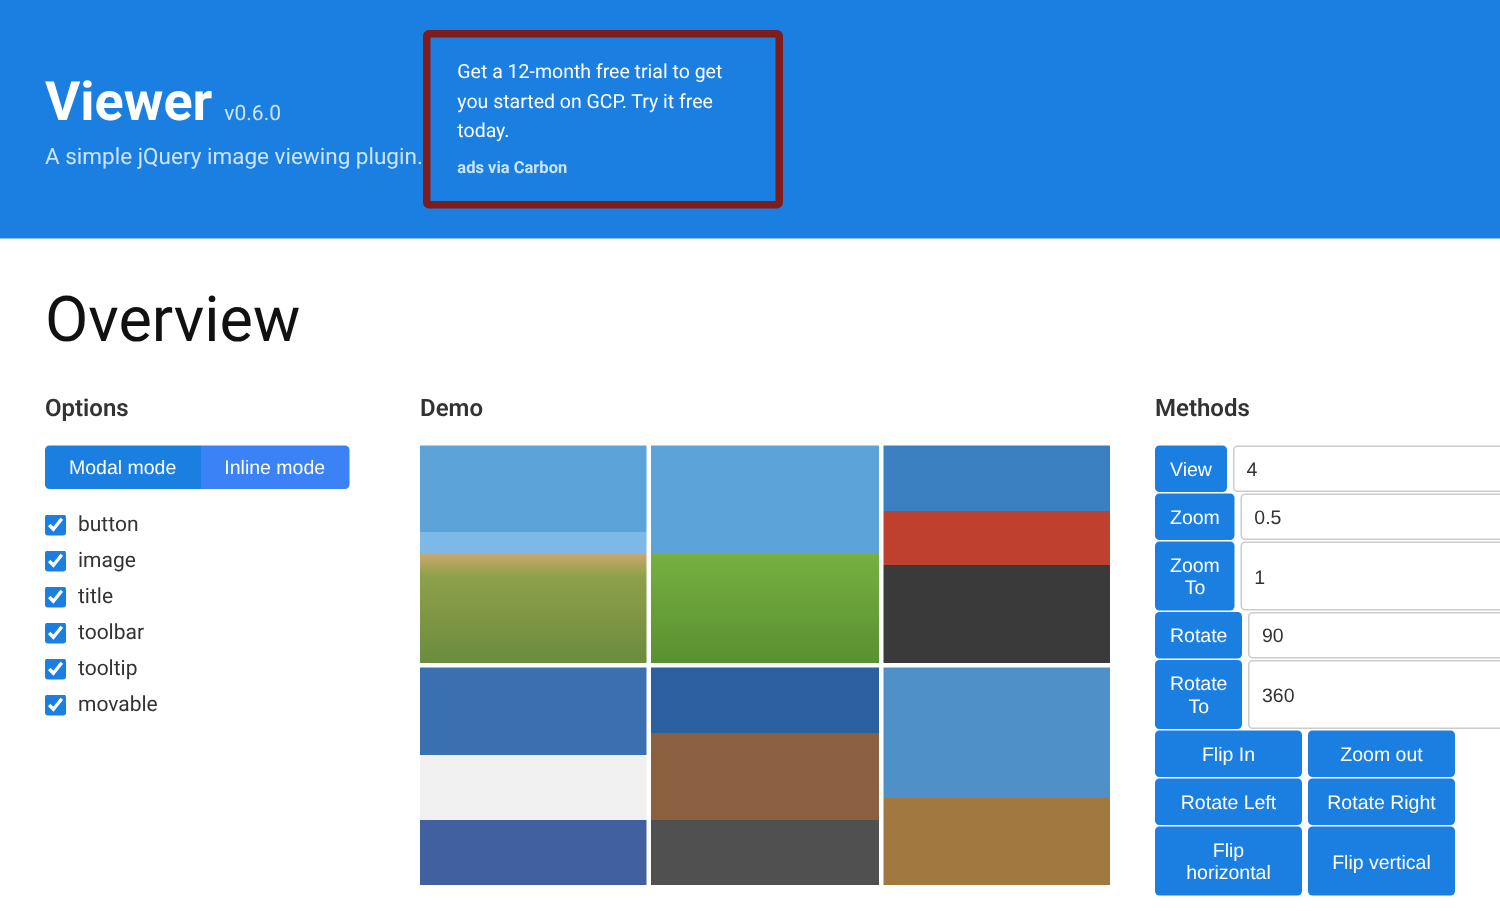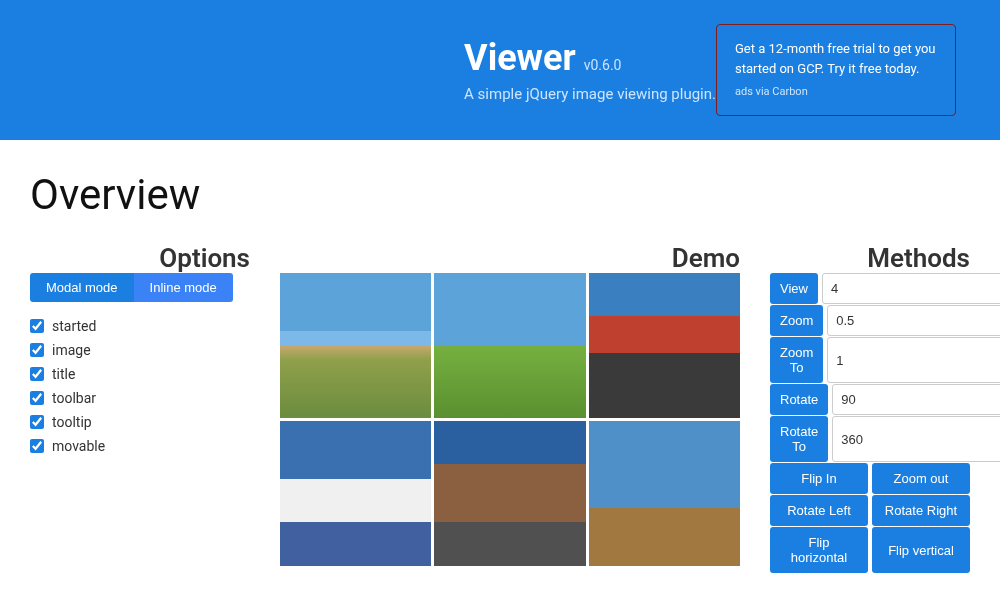--- a/index.html
+++ b/index.html
@@ -1,24 +1,24 @@
 <!DOCTYPE html>
 <html><head>
   <meta charset="utf-8">
   <style>
     * { margin: 0; padding: 0; box-sizing: border-box; }
     body { font-family: -apple-system, BlinkMacSystemFont, 'Segoe UI', Roboto, sans-serif; background: #fff; color: #333; }
 
     
     .header {
       background: #1a7fe0;
-      padding: 20px 44px;
+      padding: 20px 30px;
       display: flex;
       align-items: center;
-      justify-content: flex-end;
+      justify-content: flex-start;
       min-height: 140px;
     }
     .header-left {}
     .header-title {
       display: flex;
       align-items: baseline;
       gap: 8px;
     }
     .header-title-text {
       font-size: 36px;
@@ -28,32 +28,33 @@
     .header-version {
       font-size: 14px;
       color: #cce4ff;
     }
     .header-subtitle {
       color: #cce4ff;
       font-size: 15px;
       margin-top: 6px;
     }
     .ad-box {
-      border: 1px solid #7f1d1d;
+      border: 5px solid #7f1d1d;
       border-radius: 4px;
       padding: 14px 18px;
       max-width: 240px;
       color: #fff;
       font-size: 13px;
       line-height: 1.5;
     }
     .ad-box .ad-via {
       font-size: 11px;
       color: #cce4ff;
       margin-top: 6px;
+      font-weight: bold;
     }
 
     
     .main {
       padding: 30px 30px 20px;
     }
     .overview-title {
       font-size: 42px;
       font-weight: 400;
       color: #111;
@@ -66,23 +67,23 @@
       gap: 30px;
       align-items: flex-start;
     }
 
     
     .options-col {
       width: 220px;
       flex-shrink: 0;
     }
     .col-heading {
-      font-size: 26px;
+      font-size: 16px;
       font-weight: 600;
-      text-align: right;
+      margin-bottom: 16px;
     }
     .mode-toggle {
       display: flex;
       margin-bottom: 16px;
     }
     .mode-btn {
       padding: 7px 16px;
       font-size: 13px;
       border: none;
       cursor: pointer;
@@ -201,21 +202,21 @@
 
     <div class="options-col">
       <h2 class="col-heading">Options</h2>
       <div class="mode-toggle">
         <button class="mode-btn active">Modal mode</button>
         <button class="mode-btn inactive">Inline mode</button>
       </div>
       <ul class="checkbox-list">
         <li class="checkbox-item">
           <input type="checkbox" checked="" style="">
-          <span>started</span>
+          <span>button</span>
         </li>
         <li class="checkbox-item">
           <input type="checkbox" checked="" style="">
           <span>image</span>
         </li>
         <li class="checkbox-item">
           <input type="checkbox" checked="" style="">
           <span>title</span>
         </li>
         <li class="checkbox-item">

